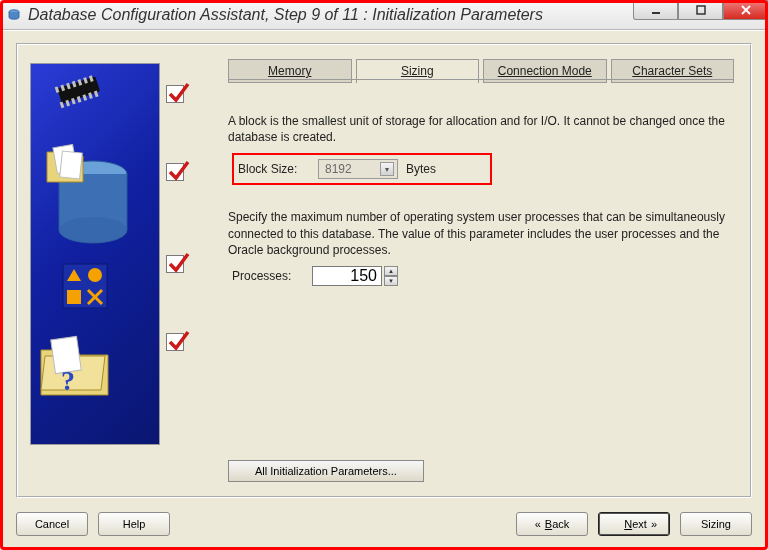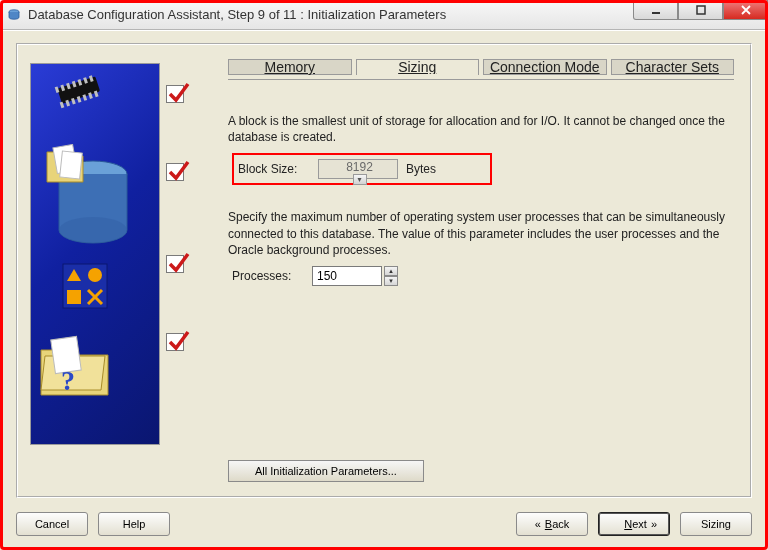--- a/index.html
+++ b/index.html
@@ -24,21 +24,21 @@
     background:linear-gradient(to bottom,#f8f8f8,#e6e6e6);
     border-bottom:1px solid #b5b5b5;
     display:flex; align-items:center;
     padding:0 0 0 6px;
     position:relative;
   }
   .titlebar .app-icon {
     width:16px; height:16px; margin-right:6px;
     display:flex; align-items:center; justify-content:center;
   }
-  .titlebar .title-text { color:#333; font-size:13px; }
+  .titlebar .title-text { color:#333; font-size:16px;font-style:italic; }
   .win-buttons { position:absolute; right:0; top:0; display:flex; height:20px; }
   .win-btn {
     width:45px; height:20px;
     border:1px solid #8a8a8a; border-top:none;
     display:flex; align-items:center; justify-content:center;
     background:linear-gradient(to bottom,#f6f6f6,#d9d9d9);
     font-size:10px;
   }
   .win-btn.min { border-bottom-left-radius:3px; }
   .win-btn.close {
@@ -76,25 +76,25 @@
     background:#fff; border:1px solid #7a7a7a;
   }
   .check svg { position:absolute; top:-4px; left:1px; }
   
   .tabstrip {
     position:absolute; top:14px; left:210px; right:16px;
     display:flex; gap:4px;
   }
   .tab {
     flex:1 1 0;
-    height:16px;
+    height:24px;
     border:1px solid #9a9a9a;
     background:#d9d6c7;
     display:flex; align-items:center; justify-content:center;
-    font-size:14px; color:#222;
+    font-size:12px; color:#222;
     text-decoration:underline;
   }
   .tab.active {
     background:#ece9d8;
     position:relative;
     text-decoration:underline;
   }
   .tab.active::after{
     content:""; position:absolute; left:0; right:0; bottom:-1px; height:1px; background:#ece9d8;
   }
@@ -115,35 +115,35 @@
     padding:4px 6px 4px 4px;
     width:260px;
   }
   .combo {
     width:80px; height:20px;
     border:1px solid #9a9a9a;
     background:#e6e3d4;
     display:flex; align-items:center; justify-content:space-between;
     padding:0 3px 0 6px;
     color:#6a6a6a;
-    flex-direction:column;
   }
   .combo .caret {
     width:14px; height:14px; border:1px solid #9a9a9a;
     background:linear-gradient(to bottom,#f5f5f5,#d2d2d2);
     display:flex; align-items:center; justify-content:center;
     font-size:8px; color:#555;
   }
   .spinner-wrap { display:flex; align-items:stretch; }
   .num-input {
     width:70px; height:20px;
     border:1px solid #7a7a7a;
     background:#fff; padding:0 4px;
-    font-family:inherit; font-size:12px;
+    font-family:inherit; font-size:16px;
     outline:none;
+    text-align:right;
   }
   .spin-btns { display:flex; flex-direction:column; margin-left:2px; }
   .spin-btns button {
     width:14px; height:10px; padding:0;
     border:1px solid #8a8a8a;
     background:linear-gradient(to bottom,#f4f4f4,#d6d6d6);
     font-size:7px; line-height:7px; color:#333;
   }
   
   .all-params-btn {

